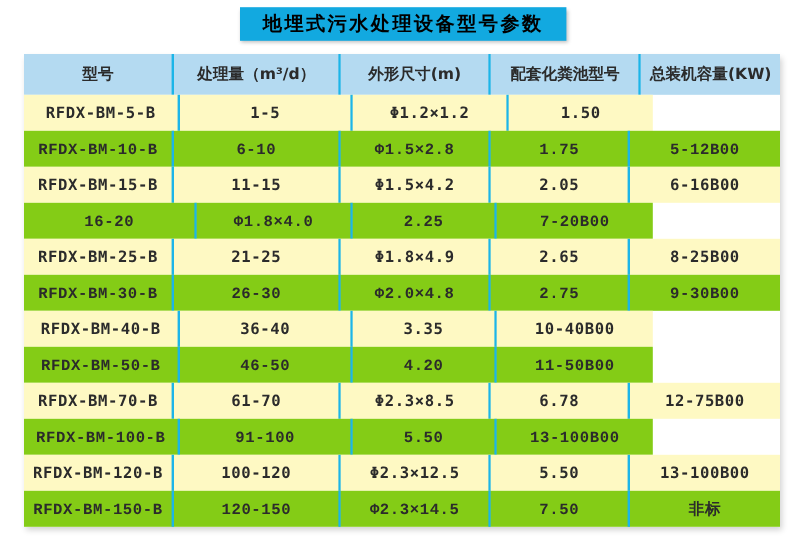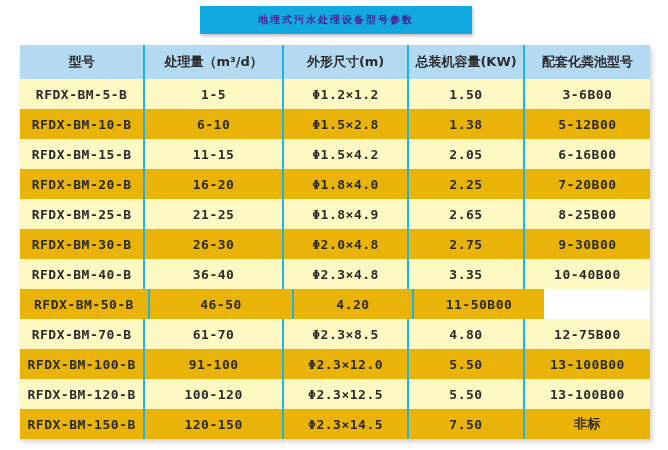--- a/index.html
+++ b/index.html
@@ -9,83 +9,81 @@
   }
   .page { position:relative; width:668px; height:450px; background:#ffffff; overflow:hidden; }
 
   .banner {
     position:absolute; left:200px; top:6px; width:272px; height:28px;
     background:#12a9e0;
     display:flex; align-items:center; justify-content:center;
     box-shadow:1px 2px 3px rgba(0,0,0,0.25);
   }
   .banner span {
-    color:#4c1d95; font-size:10px; font-weight:bold; letter-spacing:2px; white-space:nowrap;
+    color:#000000; font-size:16px; font-weight:bold; letter-spacing:2px; white-space:nowrap;
   }
 
   .spec-table {
     position:absolute; left:20px; top:45px; width:630px;
     box-shadow:2px 3px 5px rgba(0,0,0,0.18);
   }
   .row { display:flex;border-radius:16px; }
   .cell {
     box-sizing:border-box;
     display:flex; align-items:center; justify-content:center;
     border-right:2px solid #1cb5e8;
     font-size:13px; font-weight:bold; color:#2b2b2b;
     white-space:nowrap; overflow:hidden;
   }
   .cell:last-child { border-right:none; }
   .c0 { width:130px; } .c1 { width:144px; } .c2 { width:130px; } .c3 { width:120px; } .c4 { width:130px; }
   .header .cell { height:34px; background:#b4daf1; }
   .body-row .cell { height:30px; }
   .row-green .cell { background:#fef9c3; }
-  .row-blue  .cell { background:#eab308; }
+  .row-blue  .cell { background:#84cc16;font-family:Liberation Mono, monospace; }
   .mono { font-family:"DejaVu Sans Mono","Liberation Mono",monospace; letter-spacing:0.5px; }
 </style>
 </head>
 <body>
 
 <div class="page">
   <div class="banner">
     <span>地埋式污水处理设备型号参数</span>
   </div>
 
   <div class="spec-table">
     <div class="row header" id="header-row">
         <div class="cell c0">型号</div>
         <div class="cell c1">处理量（m³/d）</div>
         <div class="cell c2">外形尺寸(m)</div>
+        <div class="cell c4">配套化粪池型号</div>
         <div class="cell c3">总装机容量(KW)</div>
-        <div class="cell c4">配套化粪池型号</div>
       </div>
     <div id="body-rows">
         <div class="row body-row row-green">
           <div class="cell mono c0">RFDX-BM-5-B</div>
           <div class="cell mono c1">1-5</div>
           <div class="cell mono c2">Φ1.2×1.2</div>
           <div class="cell mono c3">1.50</div>
-          <div class="cell mono c4">3-6B00</div>
         </div>
         <div class="row body-row row-blue">
           <div class="cell mono c0">RFDX-BM-10-B</div>
           <div class="cell mono c1">6-10</div>
           <div class="cell mono c2">Φ1.5×2.8</div>
-          <div class="cell mono c3">1.38</div>
+          <div class="cell mono c3">1.75</div>
           <div class="cell mono c4">5-12B00</div>
         </div>
         <div class="row body-row row-green">
           <div class="cell mono c0">RFDX-BM-15-B</div>
           <div class="cell mono c1">11-15</div>
           <div class="cell mono c2">Φ1.5×4.2</div>
           <div class="cell mono c3">2.05</div>
           <div class="cell mono c4">6-16B00</div>
         </div>
         <div class="row body-row row-blue">
-          <div class="cell mono c0">RFDX-BM-20-B</div>
           <div class="cell mono c1">16-20</div>
           <div class="cell mono c2">Φ1.8×4.0</div>
           <div class="cell mono c3">2.25</div>
           <div class="cell mono c4">7-20B00</div>
         </div>
         <div class="row body-row row-green">
           <div class="cell mono c0">RFDX-BM-25-B</div>
           <div class="cell mono c1">21-25</div>
           <div class="cell mono c2">Φ1.8×4.9</div>
           <div class="cell mono c3">2.65</div>
@@ -94,41 +92,39 @@
         <div class="row body-row row-blue">
           <div class="cell mono c0">RFDX-BM-30-B</div>
           <div class="cell mono c1">26-30</div>
           <div class="cell mono c2">Φ2.0×4.8</div>
           <div class="cell mono c3">2.75</div>
           <div class="cell mono c4">9-30B00</div>
         </div>
         <div class="row body-row row-green">
           <div class="cell mono c0">RFDX-BM-40-B</div>
           <div class="cell mono c1">36-40</div>
-          <div class="cell mono c2">Φ2.3×4.8</div>
           <div class="cell mono c3">3.35</div>
           <div class="cell mono c4">10-40B00</div>
         </div>
         <div class="row body-row row-blue">
           <div class="cell mono c0">RFDX-BM-50-B</div>
           <div class="cell mono c1">46-50</div>
           <div class="cell mono c3">4.20</div>
           <div class="cell mono c4">11-50B00</div>
         </div>
         <div class="row body-row row-green">
           <div class="cell mono c0">RFDX-BM-70-B</div>
           <div class="cell mono c1">61-70</div>
           <div class="cell mono c2">Φ2.3×8.5</div>
-          <div class="cell mono c3">4.80</div>
+          <div class="cell mono c3">6.78</div>
           <div class="cell mono c4">12-75B00</div>
         </div>
         <div class="row body-row row-blue">
           <div class="cell mono c0">RFDX-BM-100-B</div>
           <div class="cell mono c1">91-100</div>
-          <div class="cell mono c2">Φ2.3×12.0</div>
           <div class="cell mono c3">5.50</div>
           <div class="cell mono c4">13-100B00</div>
         </div>
         <div class="row body-row row-green">
           <div class="cell mono c0">RFDX-BM-120-B</div>
           <div class="cell mono c1">100-120</div>
           <div class="cell mono c2">Φ2.3×12.5</div>
           <div class="cell mono c3">5.50</div>
           <div class="cell mono c4">13-100B00</div>
         </div>

